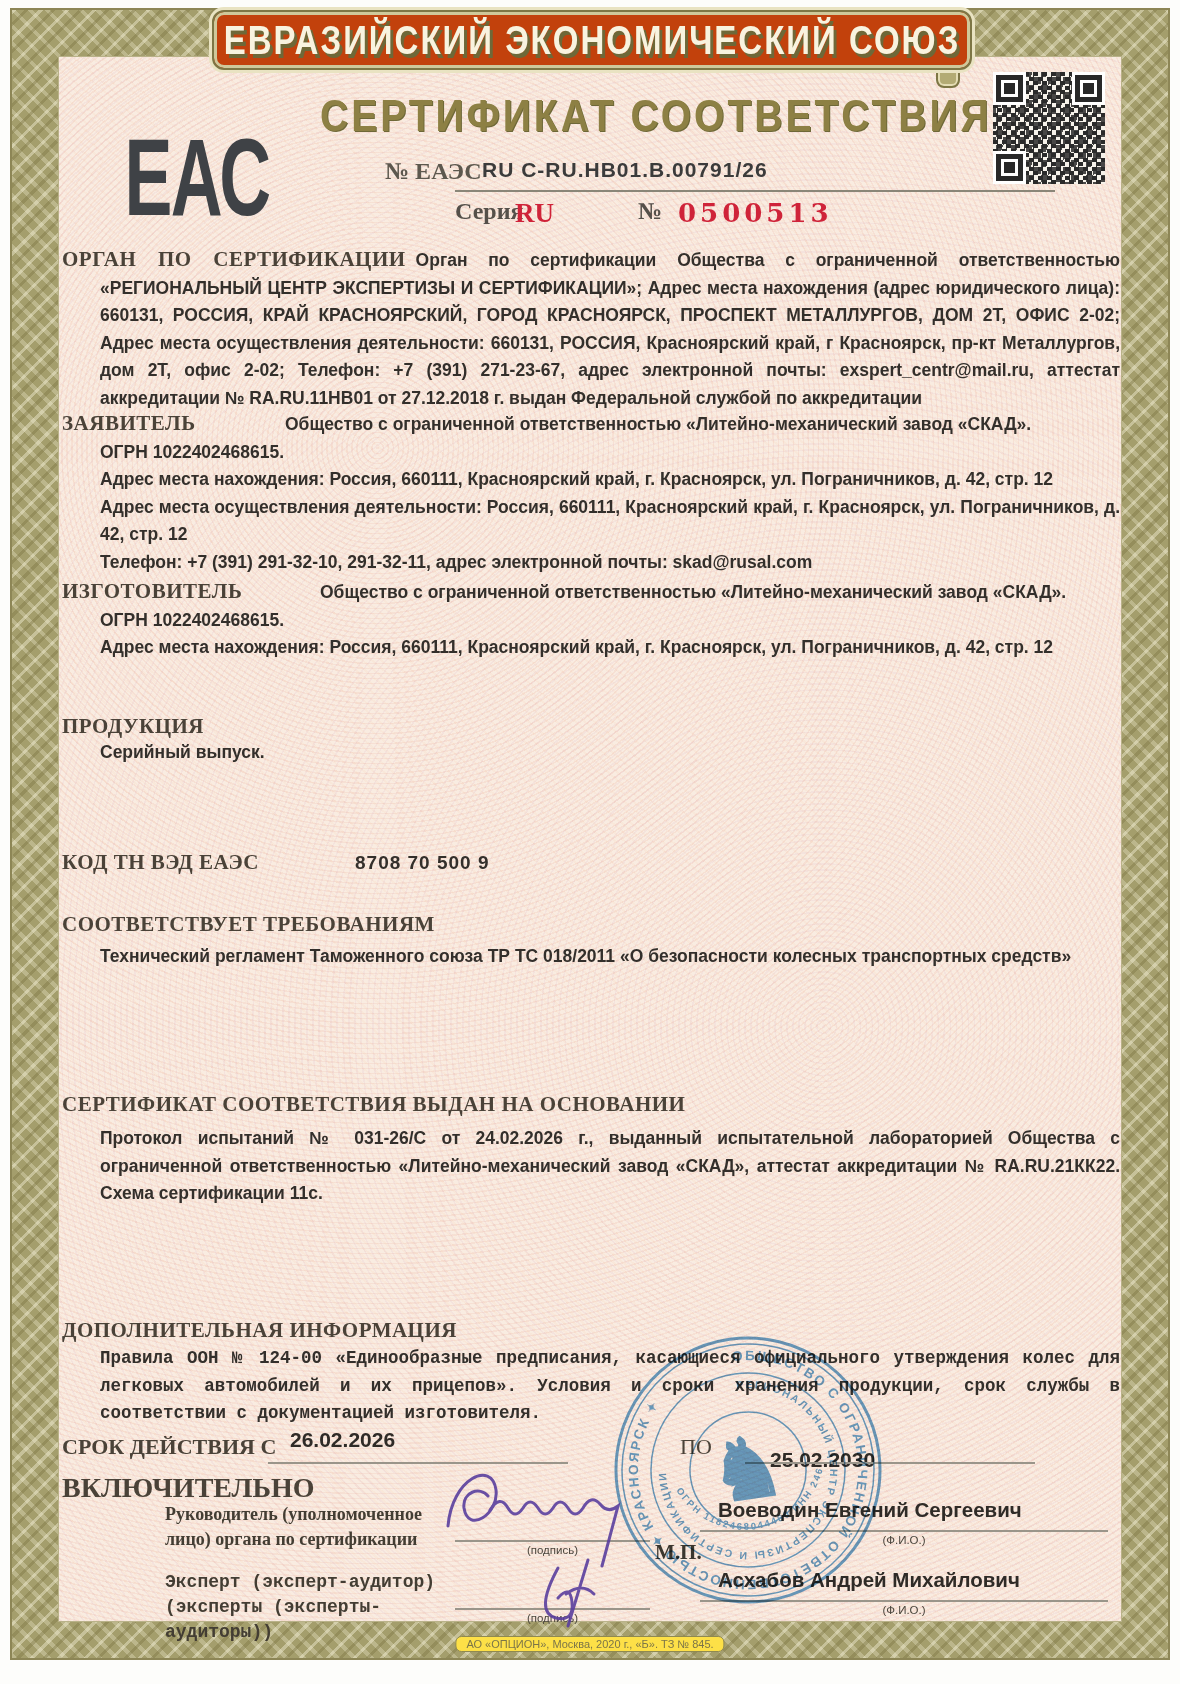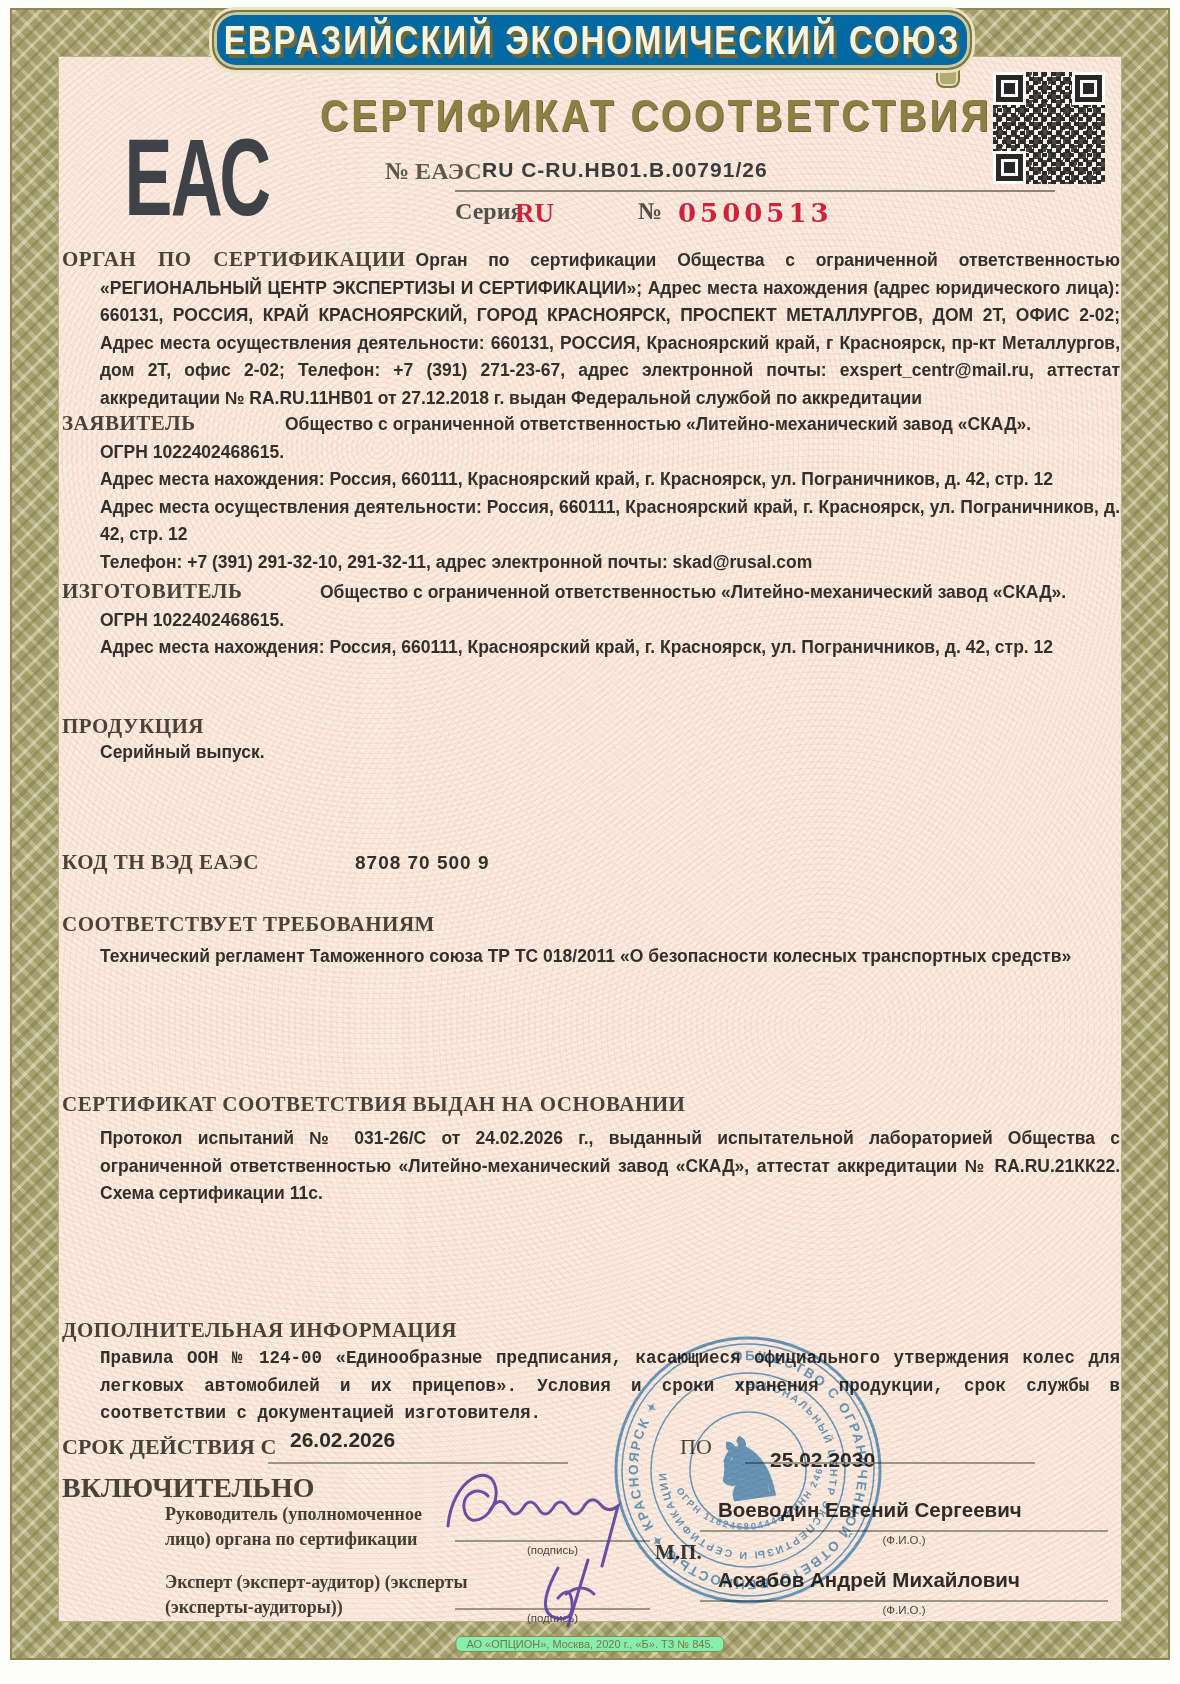--- a/index.html
+++ b/index.html
@@ -17,21 +17,21 @@
   
   .inner { position:absolute; left:58px; top:56px; width:1064px; height:1566px;
     background-color:#f9ece1;
     background-image:
       repeating-radial-gradient(circle at 30% 25%, rgba(225,120,95,.10) 0 1.5px, transparent 1.5px 5px),
       repeating-radial-gradient(circle at 72% 62%, rgba(190,120,170,.08) 0 1.5px, transparent 1.5px 6px),
       repeating-linear-gradient(40deg, rgba(245,170,120,.07) 0 2px, transparent 2px 6px);
     border:1px solid #b9b289; box-sizing:border-box; }
 
   .banner { position:absolute; left:212px; top:10px; width:756px; height:56px; z-index:6;
-    background:#0369a1; border-radius:24px; border:2px solid #7d7645;
+    background:#c2410c; border-radius:12px; border:2px solid #7d7645;
     box-shadow:0 0 0 3px #e9e3c2, inset 0 0 0 3px #cfc89a;
     display:flex; align-items:center; justify-content:center; }
   .banner span { font-weight:800; font-size:33px; letter-spacing:2px; color:#f8f3df;
     transform:scaleY(1.25); text-shadow:3px 3px 0 #6e6838; white-space:nowrap; }
 
   .eac { position:absolute; left:142px; top:118px; width:110px; height:118px; z-index:4;
     display:flex; align-items:center; justify-content:center;
     font-weight:900; font-size:92px; color:#3f4246; letter-spacing:-2px;
     transform:scale(.78,1.18); }
 
@@ -96,21 +96,21 @@
     font-weight:400; font-size:22px; color:#4a4238; }
   .val-dateto { position:absolute; left:708px; top:0; font-weight:800; font-size:21px; color:#2f2b27;margin-top:20px; }
   .val-line2 { position:absolute; left:683px; top:34px; width:290px; height:2px; background:#9a958a; }
   .val-incl { position:absolute; left:0; top:44px; font-family:"Liberation Serif",serif;
     font-weight:700; font-size:28px; color:#4a4238; }
 
   
   .sig-area { position:absolute; left:0; top:0; width:1180px; height:1684px; z-index:3; }
   .role1 { position:absolute; left:165px; top:1502px; width:300px; font-family:"Liberation Serif",serif;
     font-weight:700; font-size:18px; line-height:25px; color:#433d33; }
-  .role2 { position:absolute; left:165px; top:1570px; width:310px; font-family:Liberation Serif, serif;
+  .role2 { position:absolute; left:165px; top:1570px; width:310px; font-family:Liberation Mono, monospace;
     font-weight:700; font-size:18px; line-height:25px; color:#433d33; }
   .sigline1 { position:absolute; left:455px; top:1540px; width:195px; height:2px; background:#9a958a; }
   .sigcap1 { position:absolute; left:455px; top:1544px; width:195px; text-align:center;
     font-size:11.5px; font-weight:400; color:#4a453c; }
   .sigline2 { position:absolute; left:455px; top:1608px; width:195px; height:2px; background:#9a958a; }
   .sigcap2 { position:absolute; left:455px; top:1612px; width:195px; text-align:center;
     font-size:11.5px; font-weight:400; color:#4a453c; }
   .mp { position:absolute; left:655px; top:1540px; font-family:"Liberation Serif",serif;
     font-weight:700; font-size:21px; color:#3b362e; z-index:5; }
   .name1 { position:absolute; left:718px; top:1498px; width:400px; font-weight:800; font-size:20.5px; color:#2f2b27; }
@@ -122,21 +122,21 @@
   .fiocap2 { position:absolute; left:700px; top:1604px; width:408px; text-align:center;
     font-size:11.5px; color:#4a453c; }
 
   .stamp { position:absolute; left:608px; top:1330px; width:280px; height:280px; z-index:4;
     opacity:.85; mix-blend-mode:multiply; transform:rotate(-8deg); }
   .stamp text { font-family:"Liberation Sans",sans-serif; font-weight:700; fill:#4f93c9; letter-spacing:2px; }
 
   .signature-svg { position:absolute; left:430px; top:1448px; width:240px; height:190px; z-index:5; }
 
   .footer-box { position:absolute; left:50%; transform:translateX(-50%); top:1636px; z-index:7;
-    background:#86efac; border:1px solid #8f8950; border-radius:6px; padding:1px 10px;
+    background:#fde047; border:1px solid #8f8950; border-radius:6px; padding:1px 10px;
     font-size:11px; font-weight:400; color:#7c7548; white-space:nowrap; }
 </style>
 </head>
 <body>
 
 <div class="page">
 
   <div class="border-band"></div>
   <div class="inner"></div>
 

